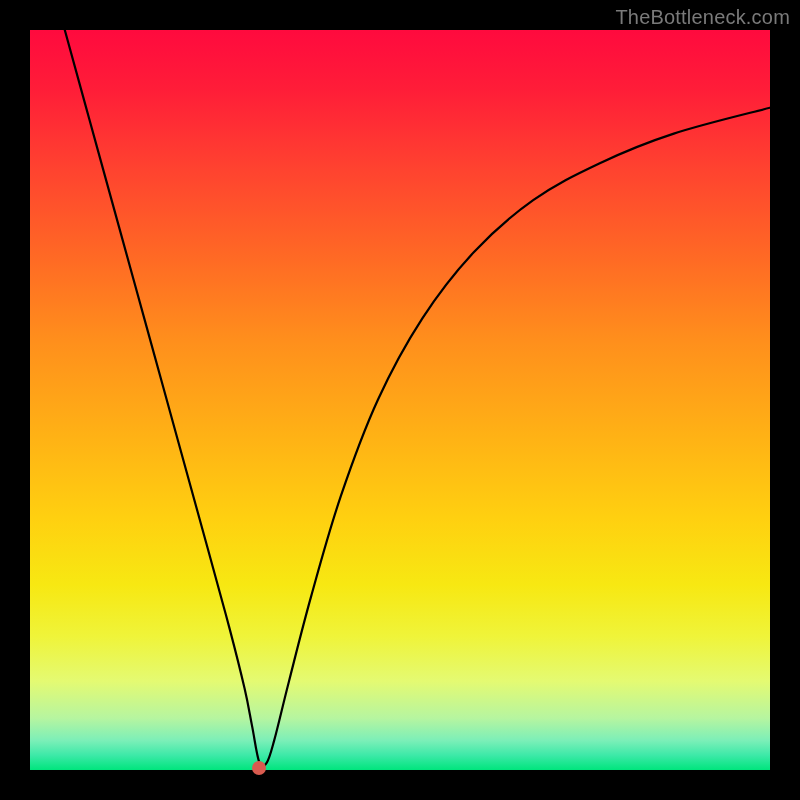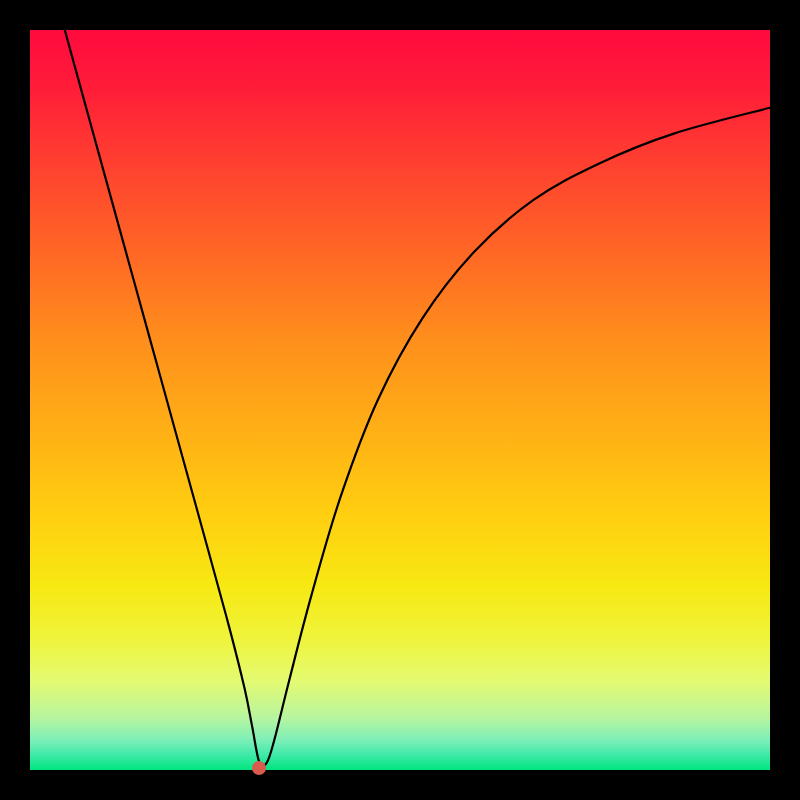--- a/index.html
+++ b/index.html
@@ -63,20 +63,21 @@
     height: 14px;
     border-radius: 50%;
     background: #d95b4f;
     transform: translate(-50%, -50%);
   }
 </style>
 </head>
 <body>
 
 <div class="frame">
+  <div class="credit">TheBottleneck.com</div>
 
   <div class="plot-area">
     <svg class="curve" viewBox="0 0 740 740" preserveAspectRatio="none">
       <path id="curve-path" fill="none" stroke="#000" stroke-width="2.2" stroke-linecap="round" d="M 34.78 0.00 C 39.18 15.98 49.48 53.50 59.20 88.80 C 68.92 124.10 78.14 157.47 88.80 196.10 C 99.46 234.73 107.74 264.77 118.40 303.40 C 129.06 342.03 137.34 372.07 148.00 410.70 C 158.66 449.33 168.28 484.03 177.60 518.00 C 186.92 551.97 193.14 574.09 199.80 599.40 C 206.46 624.71 210.60 641.28 214.60 658.60 C 218.60 675.92 219.34 682.28 222.00 695.60 C 224.66 708.92 226.74 725.94 229.40 732.60 C 232.06 739.26 234.14 736.60 236.80 732.60 C 239.46 728.60 240.20 725.05 244.20 710.40 C 248.20 695.75 252.34 677.17 259.00 651.20 C 265.66 625.23 271.88 599.40 281.20 566.10 C 290.52 532.80 298.81 501.50 310.80 466.20 C 322.79 430.90 333.15 401.97 347.80 370.00 C 362.45 338.03 374.88 315.24 392.20 288.60 C 409.52 261.96 424.02 243.31 444.00 222.00 C 463.98 200.69 480.56 186.18 503.20 170.20 C 525.84 154.22 544.49 145.19 569.80 133.20 C 595.11 121.21 613.16 113.59 643.80 103.60 C 674.44 93.61 722.68 82.36 740.00 77.70"></path>
     </svg>
     <div id="min-dot" class="dot" style="left: 229.4px; top: 737.78px;"></div>
   </div>
 </div>
 
 </body></html>

